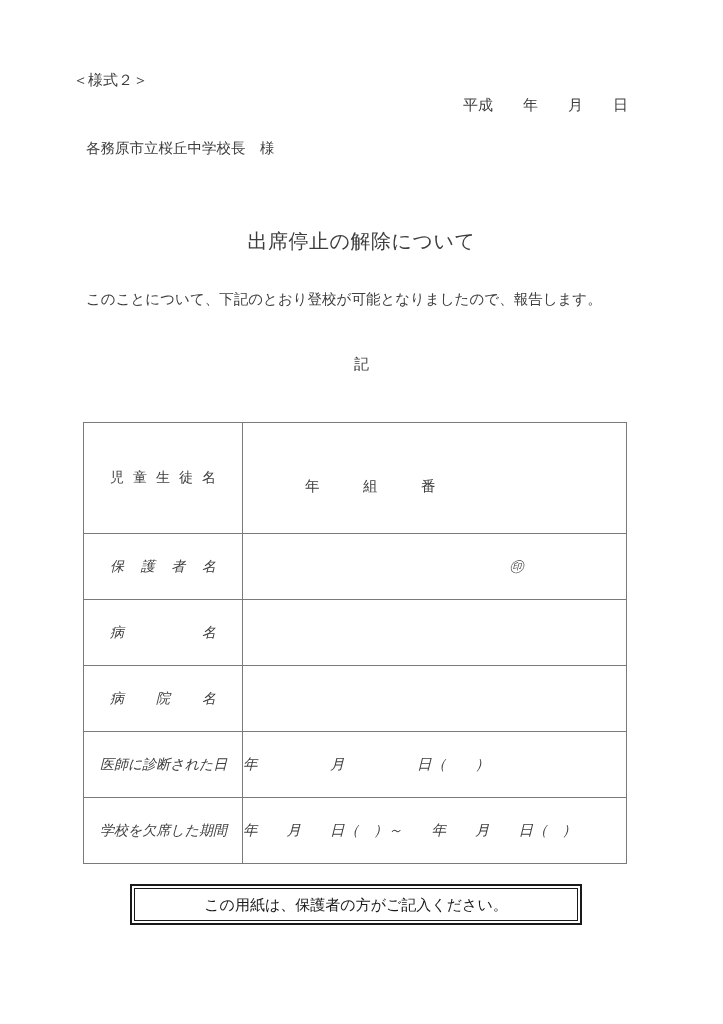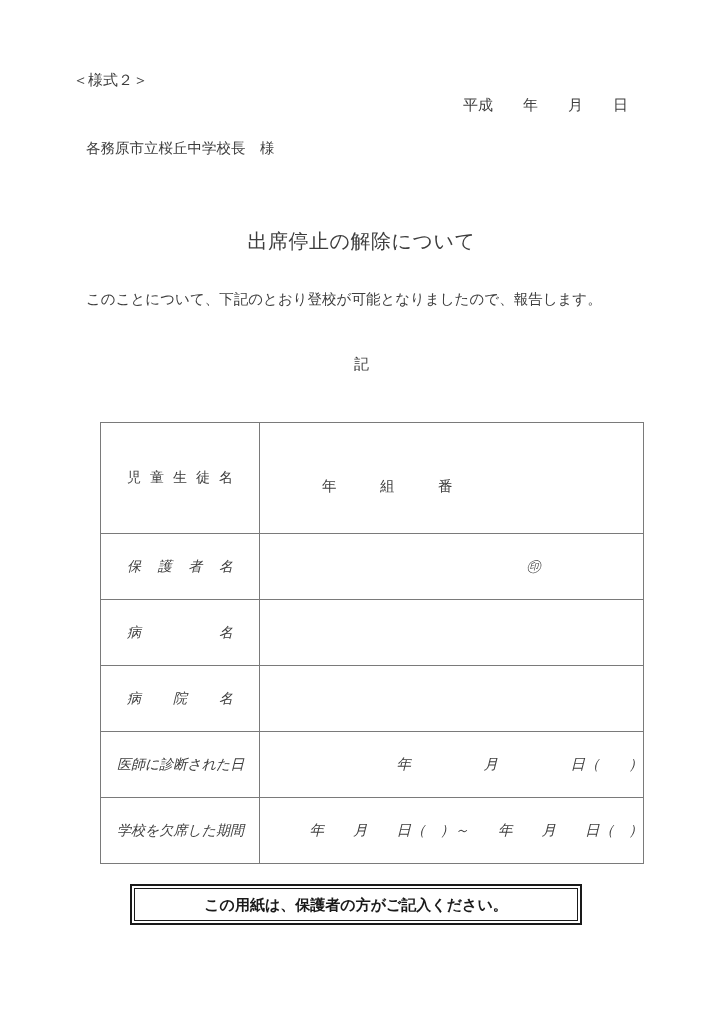--- a/index.html
+++ b/index.html
@@ -20,21 +20,21 @@
 
   .form-label   { left: 73px;  top: 71px;  font-size: 15px; }
   .date-line    { right: 95px; top: 96px;  font-size: 15px; }
   .addressee    { left: 86px;  top: 139px; font-size: 14.5px; }
   .doc-title    { left: 0; width: 723px; top: 228px; font-size: 20px; text-align: center; letter-spacing: 0.5px; }
   .body-text    { left: 86px;  top: 290px; font-size: 14.5px; }
   .record-mark  { left: 0; width: 723px; top: 355px; font-size: 15px; text-align: center; }
 
   table.form-table {
     position: absolute;
-    left: 100px;
+    left: 83px;
     top: 422px;
     width: 525px;
     border-collapse: collapse;
     table-layout: fixed;
   }
   table.form-table td {
     border: 1px solid #7a7a7a;
     font-size: 14.5px;
     vertical-align: middle;
     overflow: hidden;
@@ -54,41 +54,41 @@
     text-align-last: justify;
     font-size: 14px;
   }
 
   td.ccell .cell-top {
     display: block;
     padding: 16px 0 0 62px;
     white-space: pre;
   }
   td.cell-vtop { vertical-align: top; }
-  td.cell-center { text-align: right; white-space: pre; }
+  td.cell-center { text-align: left; white-space: pre; }
   td.cell-seal { text-align: right; padding-right: 102px; }
 
   .seal { font-size: 15px; color: #3d3d3d; }
 
   .note-box {
     position: absolute;
     left: 130px;
     top: 884px;
     width: 452px;
     border: 2px solid #1a1a1a;
     background: #ffffff;
     box-sizing: border-box;
   }
   .note-inner {
     border: 1px solid #1a1a1a;
     margin: 2px;
     padding: 4px 6px;
     text-align: center;
     font-family: "Liberation Sans", sans-serif;
-    font-weight: bold;
+    font-weight: normal;
     font-size: 15px;
     line-height: 23px;
     color: #1a1a1a;
   }
   .note-inner div { white-space: pre; }
 </style>
 </head>
 <body>
 
 <div class="page">

